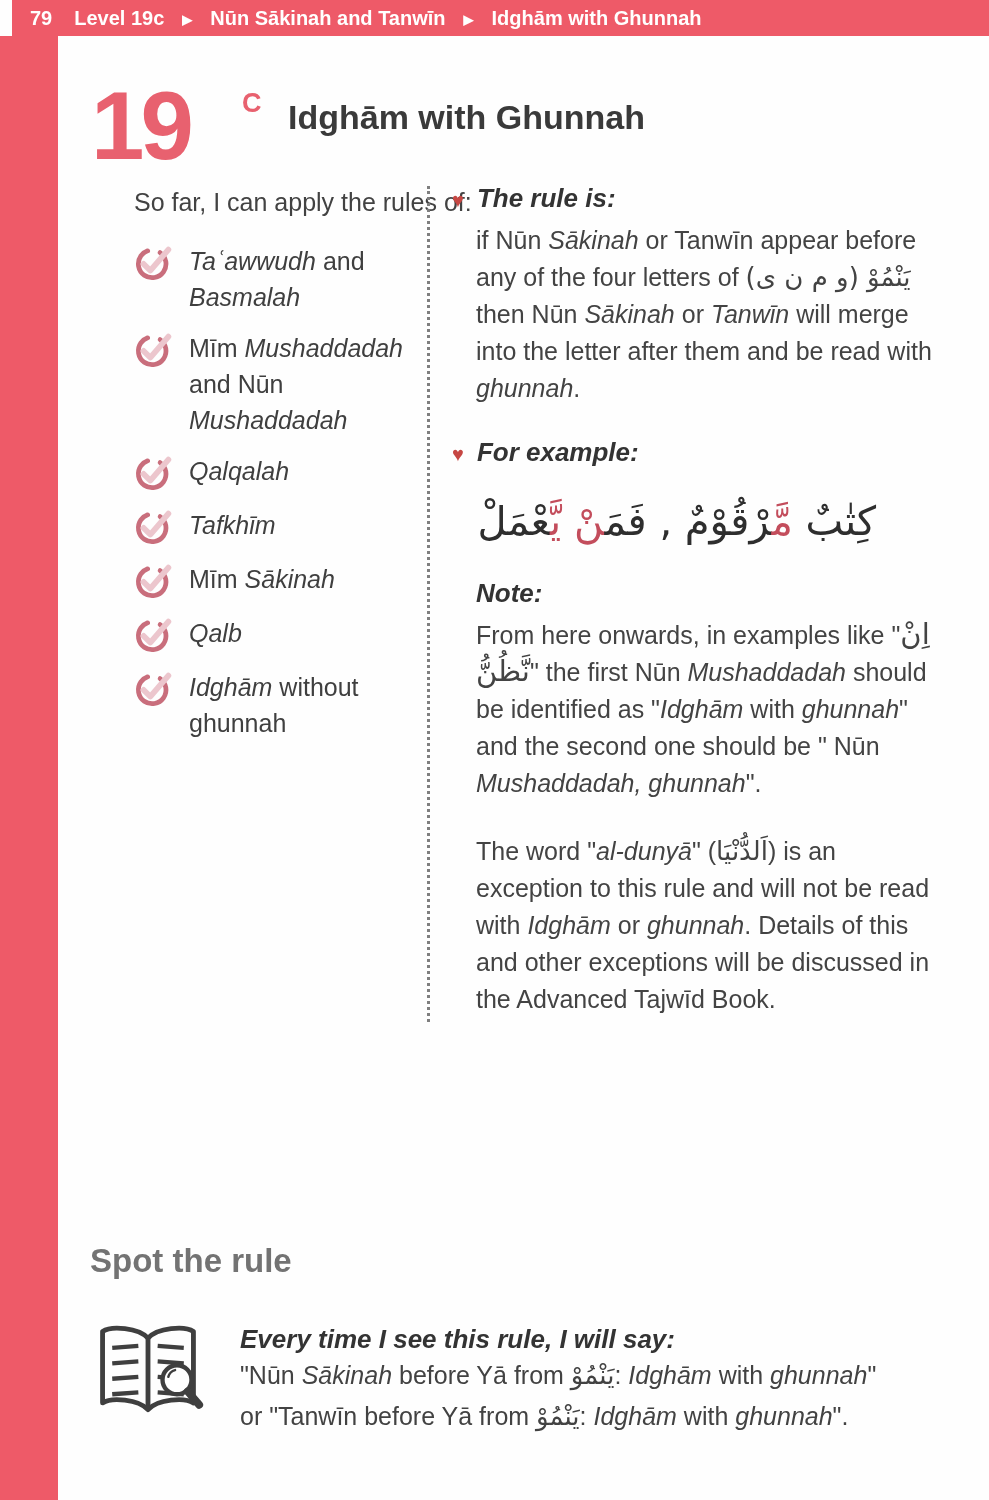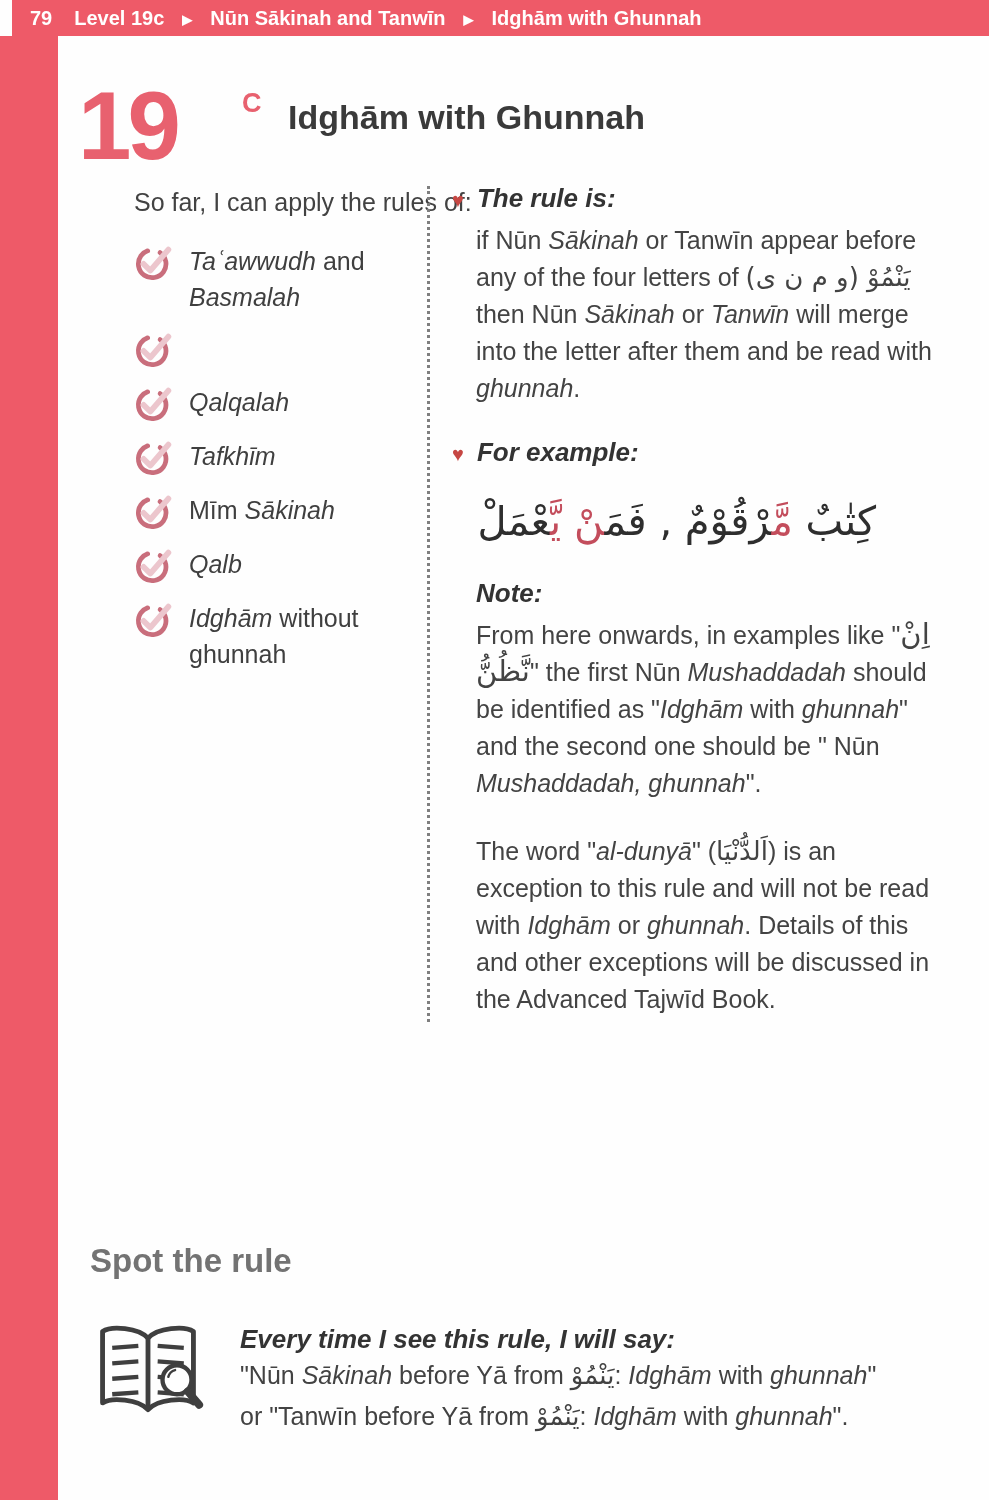--- a/index.html
+++ b/index.html
@@ -8,21 +8,21 @@
 
   
   .header-bar{position:absolute;top:0;left:12px;width:989px;height:36px;background:#ee5a68;
     display:flex;align-items:center;color:#fff;font-weight:bold;font-size:20px;}
   .header-bar .pgnum{margin-left:18px;}
   .header-bar .lvl{margin-left:22px;}
   .sep{font-size:13px;margin:0 18px;position:relative;top:1px;}
   .side-strip{position:absolute;top:36px;left:0;width:58px;height:1464px;background:#ee5a68;}
 
   
-  .lesson-number{position:absolute;left:78px;top:78px;font-size:96px;font-weight:bold;
+  .lesson-number{position:absolute;left:91px;top:78px;font-size:96px;font-weight:bold;
     color:#e8616f;line-height:1;letter-spacing:-4px;}
   .lesson-suffix{position:absolute;left:242px;top:88px;font-size:27px;font-weight:bold;
     color:#e8616f;text-transform:uppercase;}
   .lesson-title{position:absolute;left:288px;top:98px;font-size:34px;font-weight:bold;color:#3a3a3a;}
 
   
   .left-col{position:absolute;left:88px;top:183px;width:348px;color:#424242;margin-left:46px;}
   .intro{font-size:25px;line-height:38px;width:350px;}
   .check-list{margin-top:22px;display:flex;flex-direction:column;gap:15px;}
   .check-item{display:flex;gap:11px;align-items:flex-start;}
@@ -87,20 +87,21 @@
           <path d="M10 23 L17 30 L36 8" fill="none" stroke="#ecc6cd" stroke-width="6" stroke-linecap="round" stroke-linejoin="round"></path>
         </svg>
         <div class="check-label"><span class="it">Taʿawwudh</span><span> and </span><span class="it">Basmalah</span></div>
       </div>
 
       <div class="check-item">
         <svg class="check-ico" viewBox="0 0 46 42">
           <circle cx="19" cy="23" r="14.5" fill="none" stroke="#c96e7c" stroke-width="5" pathLength="100" stroke-dasharray="85 15" stroke-linecap="round" transform="rotate(-55 19 23)"></circle>
           <path d="M10 23 L17 30 L36 8" fill="none" stroke="#ecc6cd" stroke-width="6" stroke-linecap="round" stroke-linejoin="round"></path>
         </svg>
+        <div class="check-label"><span>Mīm </span><span class="it">Mushaddadah</span><span> and Nūn </span><span class="it">Mushaddadah</span></div>
       </div>
 
       <div class="check-item">
         <svg class="check-ico" viewBox="0 0 46 42">
           <circle cx="19" cy="23" r="14.5" fill="none" stroke="#c96e7c" stroke-width="5" pathLength="100" stroke-dasharray="85 15" stroke-linecap="round" transform="rotate(-55 19 23)"></circle>
           <path d="M10 23 L17 30 L36 8" fill="none" stroke="#ecc6cd" stroke-width="6" stroke-linecap="round" stroke-linejoin="round"></path>
         </svg>
         <div class="check-label"><span class="it">Qalqalah</span></div>
       </div>
 

